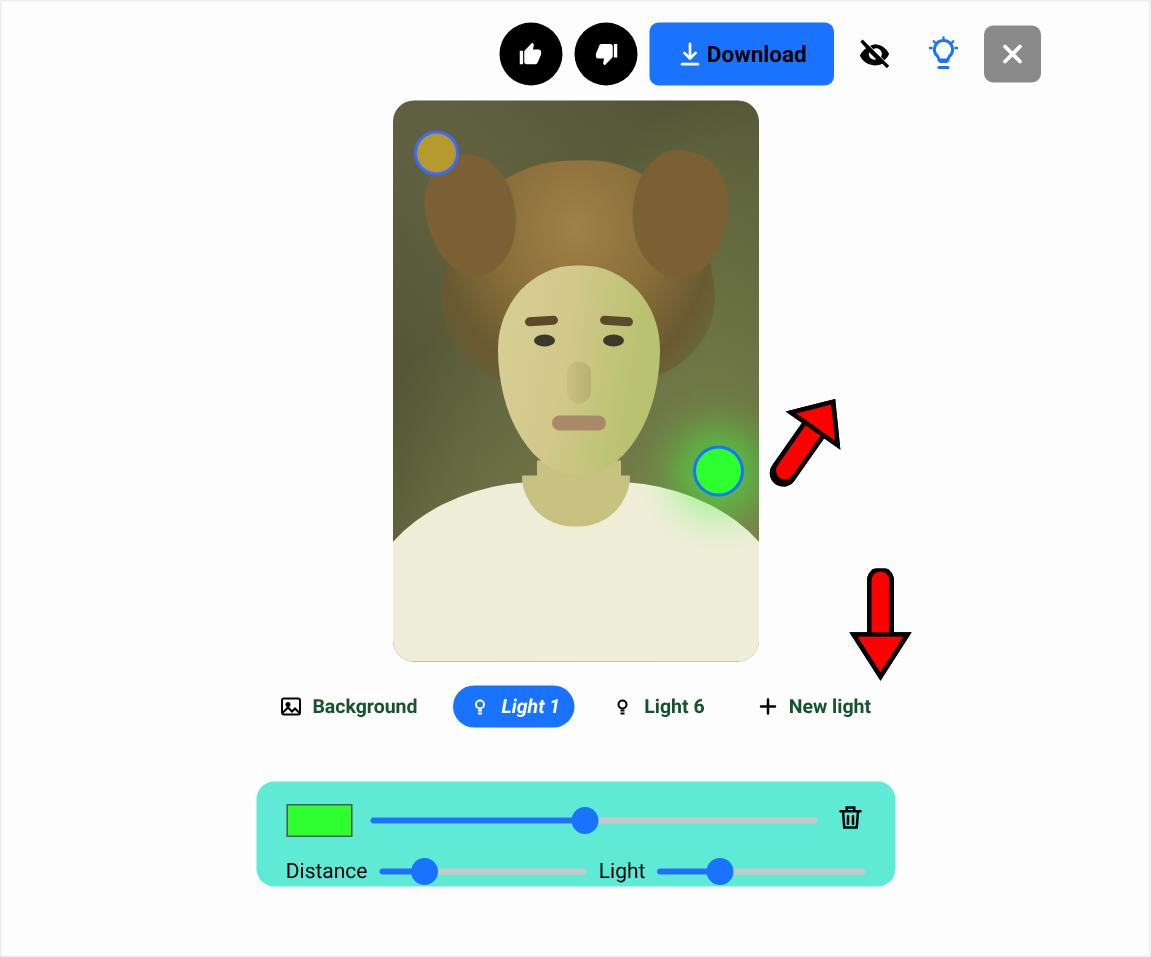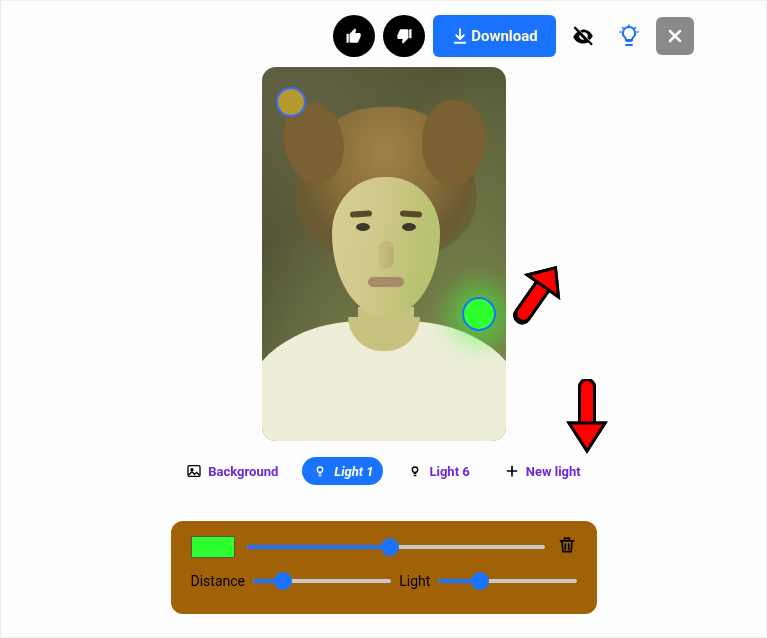--- a/index.html
+++ b/index.html
@@ -1,20 +1,20 @@
 <!DOCTYPE html>
 <html><head>
 <meta charset="utf-8">
 <style>
   * { box-sizing: border-box; margin: 0; padding: 0; font-family: -apple-system, BlinkMacSystemFont, "Segoe UI", Roboto, Arial, sans-serif; }
   body { width: 767px; height: 638px; background: #fdfdfd; border: 1px solid #eee; position: relative; overflow: hidden; }
   .toolbar { position: absolute; top: 14px; left: 0; right: 0; display: flex; justify-content: center; align-items: center; gap: 8px; padding-left: 260px; }
   .circ-btn { width: 42px; height: 42px; border-radius: 50%; background: #000; display: flex; align-items: center; justify-content: center; cursor: pointer; }
   .circ-btn svg { fill: #fff; }
-  .dl-btn { background: #1a73ff; color: #fef9c3; font-weight: 700; font-size: 15px; border: none; border-radius: 6px; padding: 0 18px; height: 42px; display: flex; align-items: center; gap: 2px; cursor: pointer; }
+  .dl-btn { background: #1a73ff; color: #000000; font-weight: 700; font-size: 15px; border: none; border-radius: 6px; padding: 0 18px; height: 42px; display: flex; align-items: center; gap: 2px; cursor: pointer; }
   .ico-btn { width: 38px; height: 38px; display: flex; align-items: center; justify-content: center; cursor: pointer; border-radius: 6px; }
   .ico-btn.close { background: #8a8a8a; }
   .ico-btn.close svg { stroke: #fff; }
   .tip-glow { color:#1a73ff; }
   .canvas { position: absolute; top: 66px; left: 261px; width: 244px; height: 374px; border-radius: 14px; background: linear-gradient(135deg,#6a6a4a 0%, #5a5c3a 30%, #8a9a55 100%); overflow: hidden; box-shadow: inset 0 0 60px rgba(0,0,0,.15); }
   .amb-dot { position:absolute; top:20px; left:14px; width:30px; height:30px; border-radius:50%; background:#b59a30; border:2px solid #3a6aff; }
   .hair { position:absolute; top:40px; left:32px; width:182px; height:150px; background: radial-gradient(ellipse at 50% 30%, #a08045 0%, #8a6f3a 40%, #6a5a32 70%, transparent 100%); border-radius: 90px 90px 70px 70px / 100px 100px 60px 60px; transform: rotate(-2deg); filter: blur(.3px);}
   .hair:before{content:"";position:absolute;top:-6px;left:-8px;width:60px;height:80px;background:#7a6032;border-radius:50% 40% 60% 40%;transform:rotate(-20deg);}
   .hair:after{content:"";position:absolute;top:-4px;right:-10px;width:64px;height:84px;background:#7a6032;border-radius:40% 50% 40% 60%;transform:rotate(18deg);}
   .face { position:absolute; top:110px; left:70px; width:108px; height:140px; background: linear-gradient(100deg,#d8cf96 0%, #d2c88a 40%, #b8c270 80%); border-radius: 48% 48% 50% 50% / 40% 40% 60% 60%; }
@@ -22,24 +22,24 @@
   .eye.l{top:46px;left:24px;} .eye.r{top:46px;right:24px;}
   .brow{position:absolute;width:22px;height:6px;background:#5a4a2a;border-radius:3px;}
   .brow.l{top:34px;left:18px;transform:rotate(-4deg);} .brow.r{top:34px;right:18px;transform:rotate(4deg);}
   .nose{position:absolute;top:64px;left:46px;width:16px;height:28px;background:linear-gradient(90deg,#c8bf80,#b8b070);border-radius:8px;}
   .mouth{position:absolute;top:100px;left:36px;width:36px;height:10px;background:#a88a6a;border-radius:6px;}
   .neck{position:absolute;top:240px;left:96px;width:56px;height:50px;background:#c8c280;border-radius:0 0 20px 20px;}
   .shirt{position:absolute;bottom:0;left:-20px;right:-20px;height:120px;background:#eeeed8;border-radius:120px 120px 0 0 / 90px 90px 0 0;}
   .shirt:before{content:"";position:absolute;top:-4px;left:50%;transform:translateX(-50%);width:72px;height:34px;background:#c8c280;border-radius:0 0 40px 40px;}
   .l1-dot{position:absolute;top:230px;right:10px;width:34px;height:34px;border-radius:50%;background:#2eff2e;border:2px solid #1a73ff;box-shadow:0 0 26px 12px rgba(60,255,60,.55);}
   .tabs{position:absolute;top:456px;left:0;right:0;display:flex;justify-content:center;align-items:center;gap:14px;font-size:13px;font-weight:700;}
-  .tab{display:flex;align-items:center;gap:6px;padding:6px 10px;border-radius:16px;cursor:pointer;color:#6d28d9;}
+  .tab{display:flex;align-items:center;gap:6px;padding:6px 10px;border-radius:16px;cursor:pointer;color:#14532d;}
   .tab.active{background:#1a73ff;color:#fff;font-style:italic;}
   .tab svg{width:16px;height:16px;}
-  .ctrl-panel{position:absolute;top:520px;left:50%;transform:translateX(-50%);width:426px;background:#a16207;border-radius:12px;padding:14px 20px 23px;}
+  .ctrl-panel{position:absolute;top:520px;left:50%;transform:translateX(-50%);width:426px;background:#5eead4;border-radius:12px;padding:14px 20px 0;}
   .row{display:flex;align-items:center;gap:12px;}
   .swatch{width:44px;height:22px;background:#2eff2e;border:1px solid #555;cursor:pointer;}
   .slider-wrap{position:relative;flex:1;height:20px;}
   .row2{display:flex;align-items:center;gap:8px;margin-top:12px;font-size:14px;}
   .row2 .grow{flex:1;}
   .trash{cursor:pointer;}
   
   .track{position:absolute;top:50%;left:0;right:0;height:4px;border-radius:4px;background:#c8c8c8;transform:translateY(-50%);}
   .fill{position:absolute;top:50%;left:0;height:4px;border-radius:4px;background:#1a73ff;transform:translateY(-50%);}
   .thumb{position:absolute;top:50%;width:18px;height:18px;border-radius:50%;background:#1a73ff;transform:translate(-50%,-50%);cursor:grab;}

